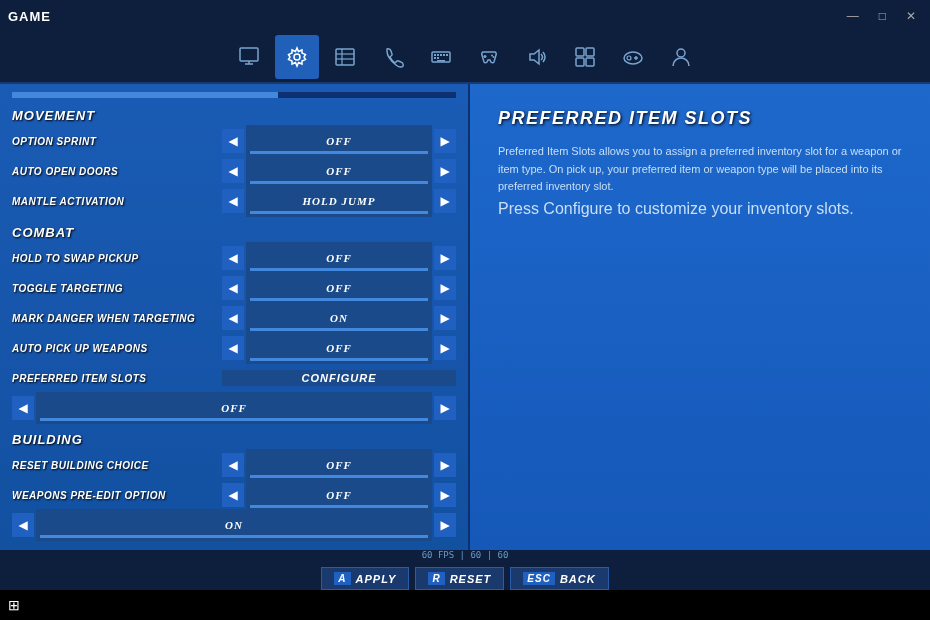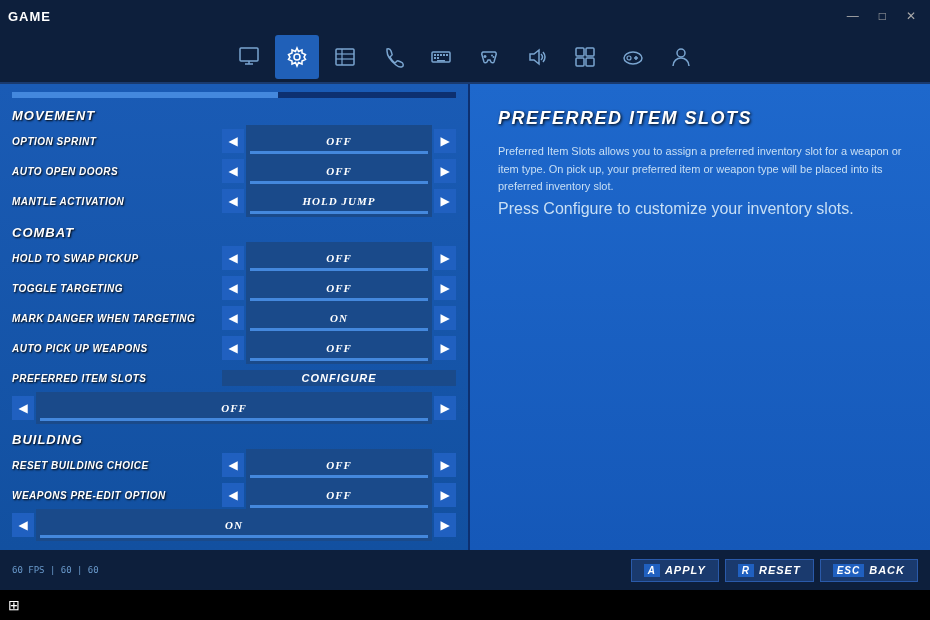--- a/index.html
+++ b/index.html
@@ -201,20 +201,21 @@
     }
 
     
     .bottom-bar {
       background: #0d1f3c;
       height: 40px;
       display: flex;
       align-items: center;
       justify-content: space-between;
       padding: 0 12px;
+      flex-direction: column;
     }
     .fps-text {
       color: #6a9acc;
       font-size: 9px;
       font-family: monospace;
     }
     .bottom-buttons {
       display: flex;
       gap: 6px;
     }

